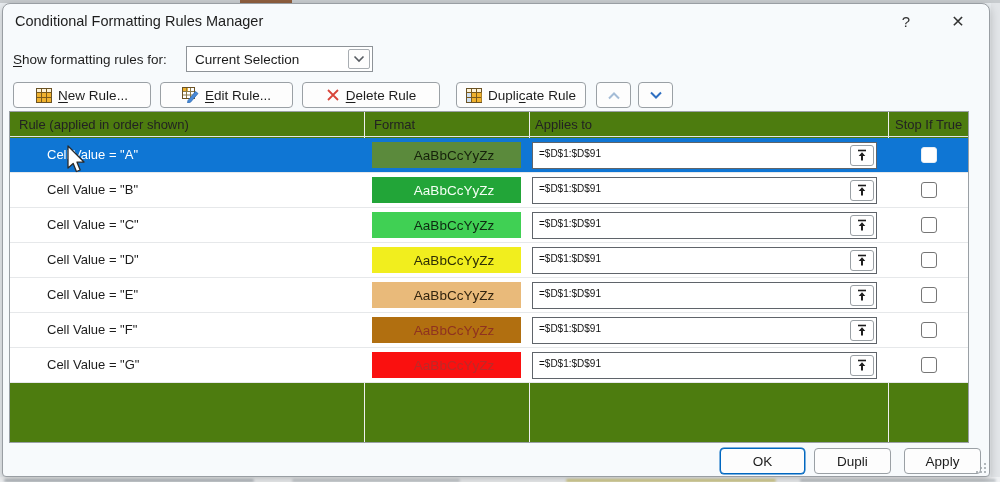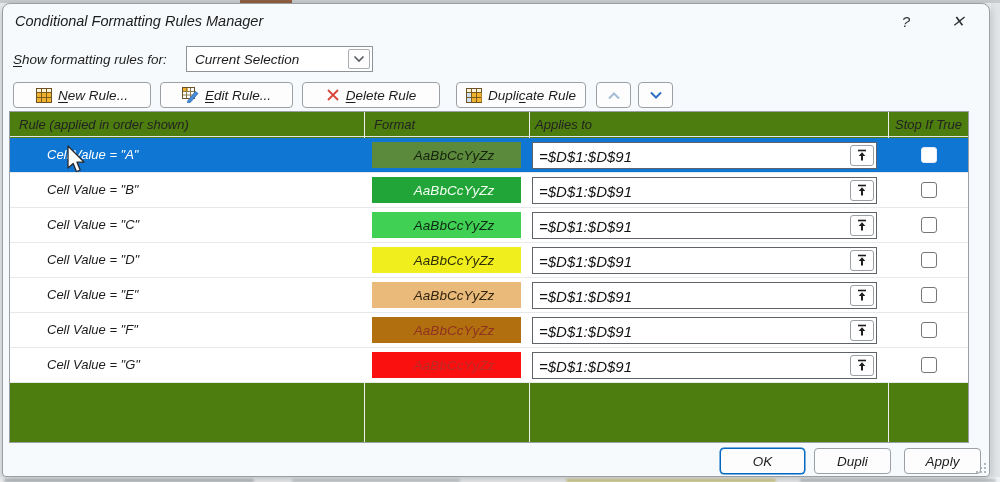--- a/index.html
+++ b/index.html
@@ -20,21 +20,20 @@
   .bm2 { left:292px; width:168px; background:#c6cbcf; }
   .bm3 { left:566px; width:210px; background:#d5cc86; }
   .bm4 { left:800px; width:196px; background:#bfc4c9; }
 
   
   .dialog {
     position:absolute; left:2px; top:3px; width:988px; height:474px;
     background:#f7fafc; border:1px solid #999ea3;
     border-radius:8px 8px 4px 4px;
     box-shadow:0 3px 10px rgba(0,0,0,.22);
-    font-style:italic;
   }
   .dlg-title {
     position:absolute; left:12px; top:9px; font-size:14.5px; color:#1d1d1d;
   }
   .winbtn {
     position:absolute; top:4px; width:34px; height:26px;
     display:flex; align-items:center; justify-content:center;
     font-size:16px; color:#333; cursor:default;
   }
   .winbtn.help  { left:886px; font-size:15px; }
@@ -87,21 +86,21 @@
   .row.selected .rule-label { color:#fff; }
   .swatch {
     position:absolute; left:362px; top:4px; width:149px; height:26px;
     display:flex; align-items:center; justify-content:center;
     font-size:13.5px; white-space:nowrap;padding-left:15px;
   }
   .applies-wrap {
     position:absolute; left:522px; top:4px; width:345px; height:27px;
     background:#fff; border:1px solid #5f646a;
   }
-  .applies-text { position:absolute; left:6px; top:5px; font-size:15px; color:#111; white-space:nowrap; }
+  .applies-text { position:absolute; left:6px; top:5px; font-size:10px; color:#111; white-space:nowrap; }
   .picker-btn {
     position:absolute; right:2px; top:2px; width:24px; height:21px;
     border:1px solid #9aa0a5; border-radius:3px; background:#fff;
     display:flex; align-items:center; justify-content:center;
   }
   .checkbox {
     position:absolute; left:911px; top:9px; width:16px; height:16px;
     background:#fff; border:1px solid #767676; border-radius:3px;
   }
   .row.selected .checkbox { border-color:#e8eef4; }

